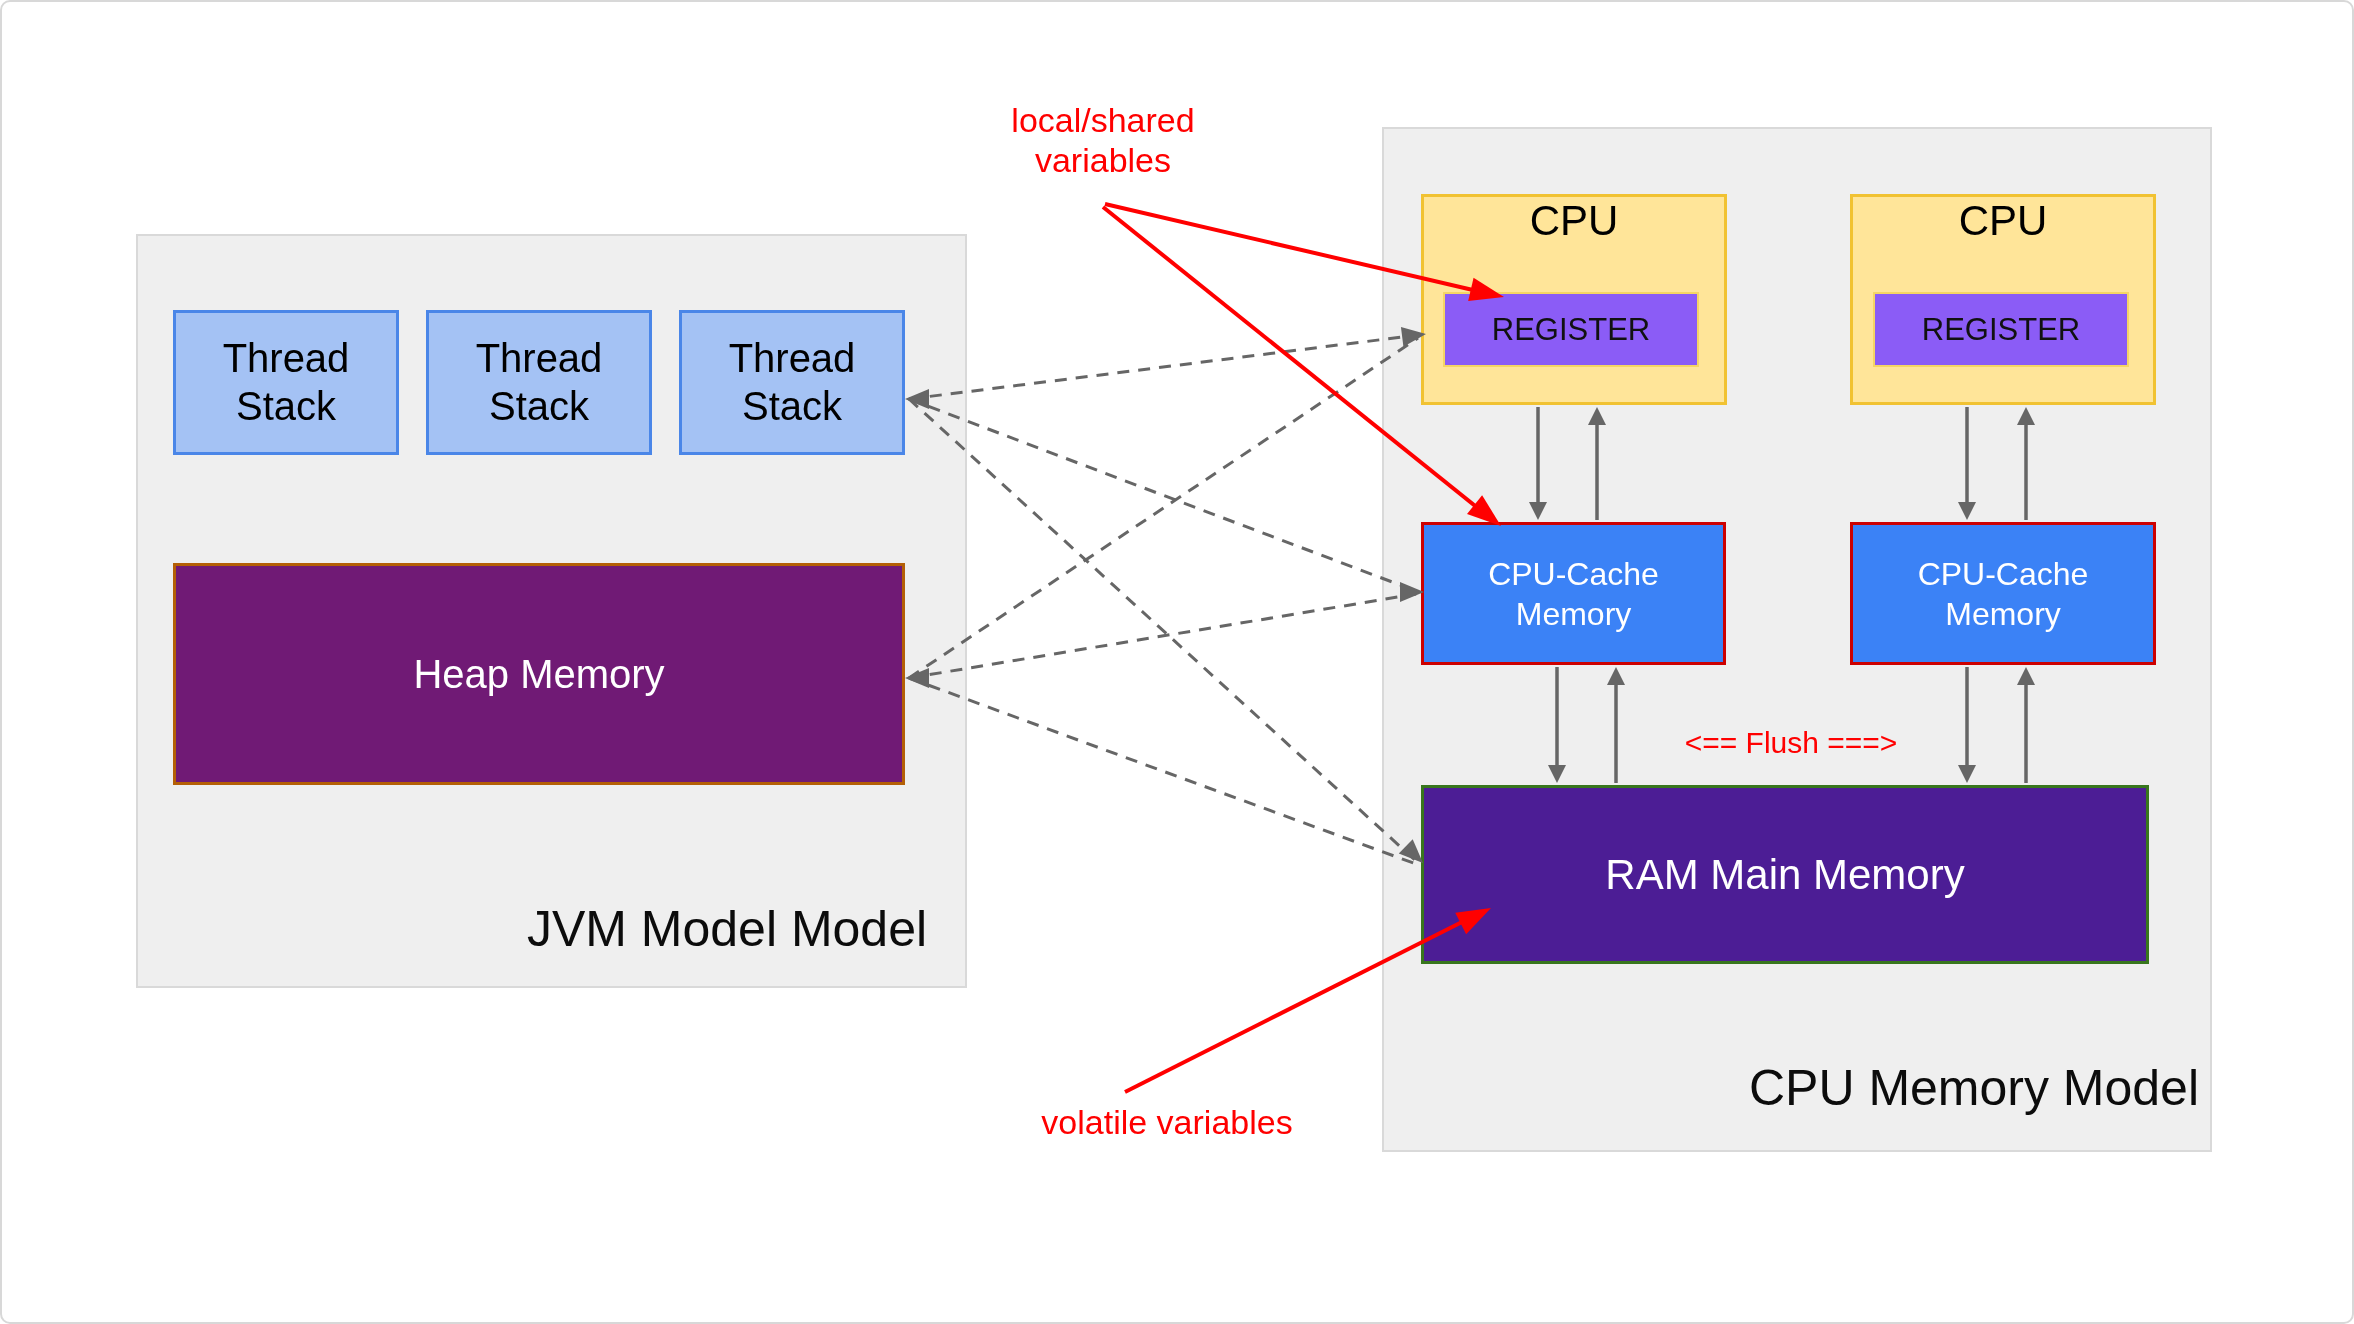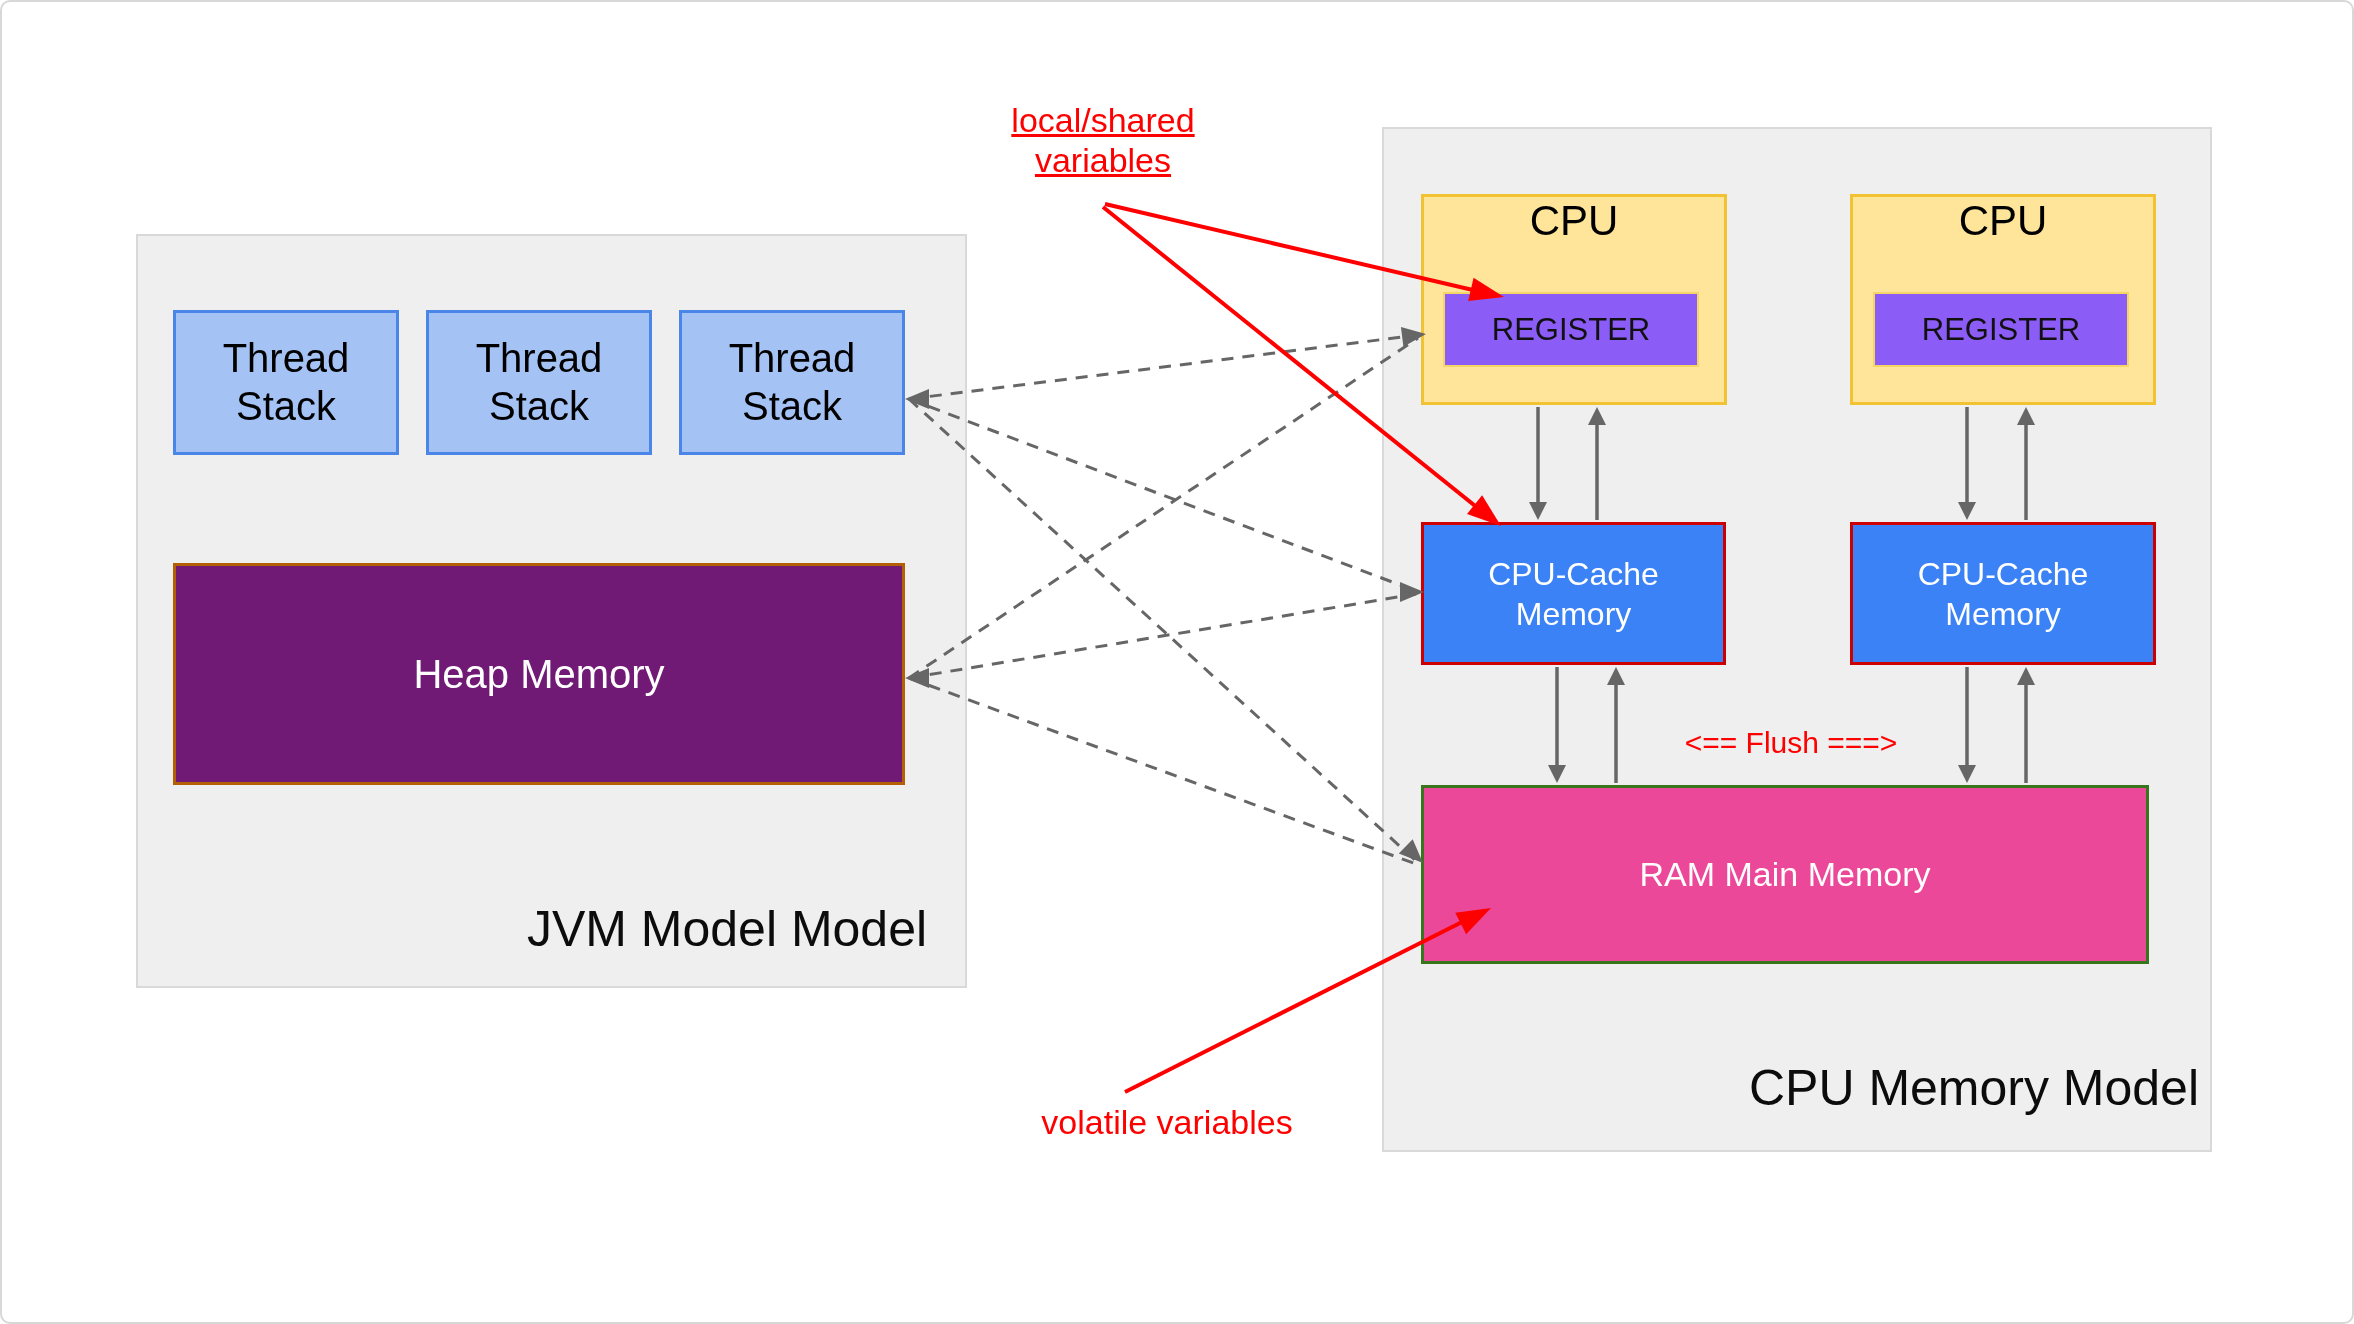--- a/index.html
+++ b/index.html
@@ -63,23 +63,23 @@
     color:#111111;
   }
   .cache{
     background:#3b82f6;
     border:3px solid #cc0000;
     font-size:32px;
     line-height:1.25;
     color:#ffffff;
   }
   .ram{
-    background:#ec4899;
+    background:#4c1d95;
     border:3px solid #38761d;
-    font-size:34px;
+    font-size:42px;
     color:#ffffff;
   }
   .red-note{
     position:absolute;
     color:#ff0000;
     font-size:34px;
     line-height:1.18;
     text-align:center;
     white-space:pre-line;
   }
@@ -128,21 +128,21 @@
 
   <div class="box cache" style="left:1419px;top:520px;width:305px;height:143px;">CPU-Cache
 Memory</div>
   <div class="box cache" style="left:1848px;top:520px;width:306px;height:143px;">CPU-Cache
 Memory</div>
 
   <div class="box ram" style="left:1419px;top:783px;width:728px;height:179px;">RAM Main Memory</div>
 
   <div class="panel-title" style="left:1697px;top:1057px;width:550px;">CPU Memory Model</div>
 
-  <div class="red-note" style="left:926px;top:98px;width:350px;text-decoration:underline;">local/shared
+  <div class="red-note" style="left:926px;top:98px;width:350px;">local/shared
 variables</div>
   <div class="red-note" style="left:990px;top:1100px;width:350px;">volatile variables</div>
   <div class="flush" style="left:1639px;top:686px;width:300px;margin-top:38px;">&lt;== Flush ===&gt;</div>
 
   <svg class="overlay" width="2354" height="1324" viewBox="0 0 2354 1324">
 
     <g stroke="#666666" stroke-width="3" stroke-dasharray="12 9" fill="none">
       <line x1="907" y1="397" x2="1416" y2="333"></line>
       <line x1="907" y1="397" x2="1414" y2="589"></line>
       <line x1="907" y1="397" x2="1414" y2="859"></line>

